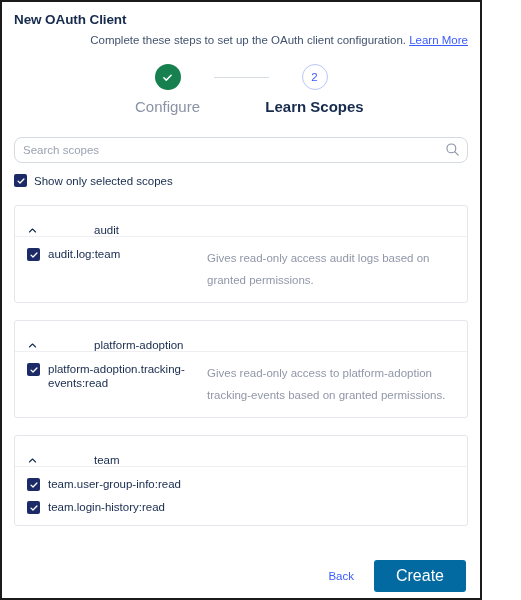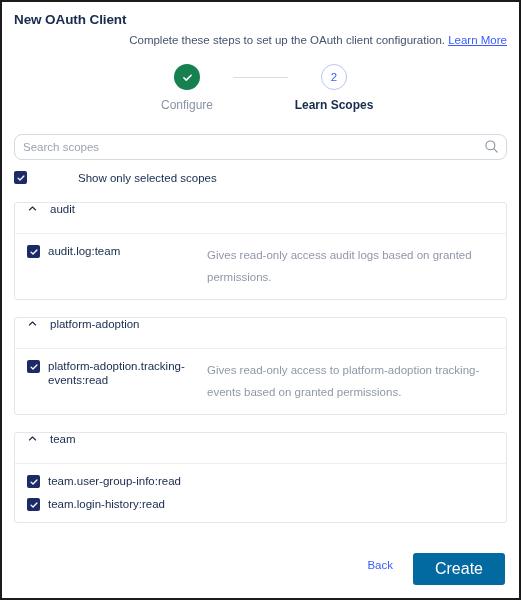--- a/index.html
+++ b/index.html
@@ -6,21 +6,21 @@
     margin: 0;
     padding: 0;
     background: #ffffff;
   }
   body {
     font-family: "Liberation Sans", sans-serif;
     -webkit-font-smoothing: antialiased;
   }
   #page {
     position: relative;
-    width: 521px;
+    width: 482px;
     height: 600px;
     box-sizing: border-box;
     border: 2px solid #1b1b1b;
     background: #ffffff;
     overflow: hidden;
   }
 
   
   .header {
     padding: 9px 12px 0 12px;
@@ -72,21 +72,21 @@
   }
   .step-circle.current {
     background: #ffffff;
     border: 1.5px solid #bcc5f7;
     color: #3b5bfd;
     font-size: 11.5px;
     font-weight: normal;
   }
   .step-label {
     margin-top: 8px;
-    font-size: 12px;
+    font-size: 15px;
     color: #8993a4;
     white-space: nowrap;
   }
   .step-label.active {
     color: #172b4d;
     font-weight: bold;
   }
   .step-conn {
     width: 55px;
     height: 1px;
@@ -120,21 +120,20 @@
     width: 15px;
     height: 15px;
     pointer-events: none;
   }
 
   
   .showonly-row {
     display: flex;
     align-items: center;
     margin: 11px 0 0 12px;
-    gap: 44px;
   }
   .showonly-label {
     font-size: 11.5px;
     color: #172b4d;
     margin-left: 7px;
   }
 
   .cbx {
     width: 13px;
     height: 13px;
@@ -154,25 +153,26 @@
   }
   .card {
     border: 1px solid #e3e6eb;
     border-radius: 3px;
     background: #ffffff;
     margin-bottom: 17px;
     overflow: hidden;
   }
   .card-head {
     display: flex;
-    align-items: flex-start;
+    align-items: flex-end;
     height: 30px;
     padding: 0 12px;
     border-bottom: 1px solid #edeff2;
     cursor: pointer;
+    gap: 44px;
   }
   .chev {
     width: 11px;
     height: 11px;
     margin-right: 12px;
     flex: none;
   }
   .card-head-title {
     font-size: 11.5px;
     color: #172b4d;
@@ -210,21 +210,21 @@
   .cbx-top { margin-top: 1px; }
 
   
   .footer {
     position: absolute;
     left: 0;
     right: 0;
     bottom: 0;
     height: 45px;
     display: flex;
-    align-items: flex-start;
+    align-items: center;
     justify-content: flex-end;
     padding-right: 14px;
     background: #ffffff;
   }
   .btn-back {
     font-size: 11.5px;
     color: #3b5bfd;
     background: transparent;
     border: none;
     cursor: pointer;

